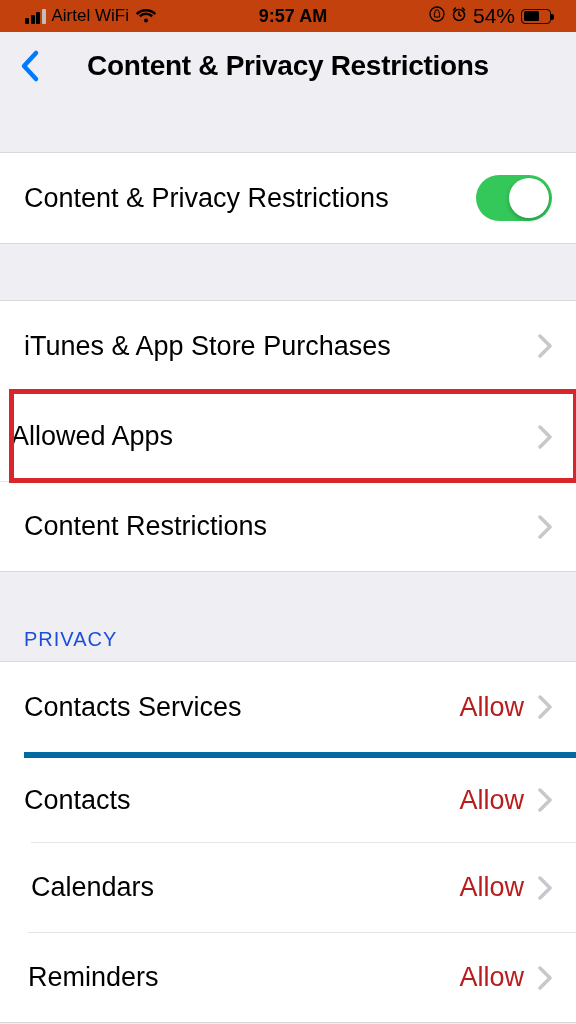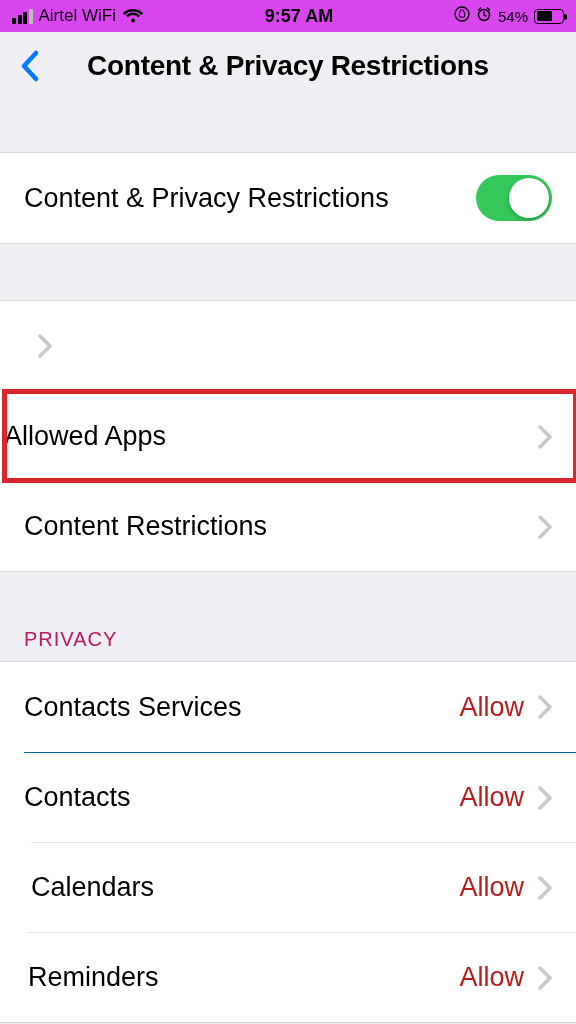--- a/index.html
+++ b/index.html
@@ -10,24 +10,24 @@
     color: #000;
     -webkit-font-smoothing: antialiased;
   }
 
   
   .status-bar {
     height: 32px;
     display: flex;
     align-items: center;
     justify-content: space-between;
-    padding: 0 12px;
+    padding: 0 25px;
     font-size: 18px;
     font-weight: 600;
-    background: #d946ef;
+    background: #c2410c;
   }
   .status-left, .status-right { display: flex; align-items: center; gap: 6px; }
   .status-center { font-weight: 600; text-align: right; }
   .signal-bars { display: flex; align-items: flex-end; gap: 1.5px; }
   .signal-bars span { width: 4px; background: #000; border-radius: 1px; }
   .signal-bars span:nth-child(1){height:6px;}
   .signal-bars span:nth-child(2){height:9px;}
   .signal-bars span:nth-child(3){height:12px;}
   .signal-bars span:nth-child(4){height:15px; background:#bfbfbf;}
   .wifi-icon svg { display:block; }
@@ -35,21 +35,21 @@
   .battery {
     width: 30px; height: 15px; border: 1.5px solid #000; border-radius: 4px;
     position: relative; display: inline-block;
   }
   .battery::after {
     content: ""; position: absolute; right: -4px; top: 4px; width: 3px; height: 6px;
     background: #000; border-radius: 0 2px 2px 0;
   }
   .battery .fill { position:absolute; left:1.5px; top:1.5px; bottom:1.5px; width:54%; background:#000; border-radius:1.5px; }
   .lock-rot, .alarm { font-size: 16px; }
-  .pct { font-size: 15px; font-weight: 500; text-align: right; }
+  .pct { font-size: 21px; font-weight: 500; text-align: right; }
 
   
   .nav-header {
     background: #efeff3;
     height: 68px;
     display: flex;
     align-items: center;
     position: relative;
     padding: 0 10px;
   }
@@ -84,21 +84,21 @@
     position:relative;
   }
   .toggle .knob {
     position:absolute; right:3px; top:3px; width:40px; height:40px;
     background:#fff; border-radius:50%; box-shadow:0 2px 4px rgba(0,0,0,0.25);
   }
 
   
   .section-header {
     padding: 56px 24px 10px 24px;
-    color:#be185d; font-size:20px; letter-spacing:1px; font-weight:400;
+    color:#1d4ed8; font-size:20px; letter-spacing:1px; font-weight:400;
   }
 
   
   .highlight {
     outline: 5px solid #d7272d;
     outline-offset: -3px;
   }
 
 </style>
 </head>
@@ -158,27 +158,28 @@
     <span class="toggle">
         <span class="knob"></span>
       </span>
   </div>
 </div>
 
 <div style="height:56px"></div>
 
 <div class="group">
   <div class="cell">
-    <span class="chevron">
-      <svg width="14" height="24" viewBox="0 0 14 24">
-          <polyline points="2,2 12,12 2,22" fill="none" stroke="#c7c7cc" stroke-width="3.5" stroke-linecap="round" stroke-linejoin="round"></polyline>
-        </svg>
-    </span>
-  </div>
-  <div class="cell highlight" style="border-top:1px solid #e5e5e9; margin-left:4px; ">
+    <span class="label">iTunes &amp; App Store Purchases</span>
+    <span class="chevron">
+      <svg width="14" height="24" viewBox="0 0 14 24">
+          <polyline points="2,2 12,12 2,22" fill="none" stroke="#c7c7cc" stroke-width="3.5" stroke-linecap="round" stroke-linejoin="round"></polyline>
+        </svg>
+    </span>
+  </div>
+  <div class="cell highlight" style="border-top:1px solid #e5e5e9; margin-left:11px; ">
     <span class="label">Allowed Apps</span>
     <span class="chevron">
       <svg width="14" height="24" viewBox="0 0 14 24">
           <polyline points="2,2 12,12 2,22" fill="none" stroke="#c7c7cc" stroke-width="3.5" stroke-linecap="round" stroke-linejoin="round"></polyline>
         </svg>
     </span>
   </div>
   <div class="cell" style="border-top:1px solid #e5e5e9; margin-left:0; padding-left:24px;">
     <span class="label">Content Restrictions</span>
     <span class="chevron">
@@ -194,21 +195,21 @@
 <div class="group">
   <div class="cell">
     <span class="label">Contacts Services</span>
     <span class="value">Allow</span>
     <span class="chevron">
       <svg width="14" height="24" viewBox="0 0 14 24">
           <polyline points="2,2 12,12 2,22" fill="none" stroke="#c7c7cc" stroke-width="3.5" stroke-linecap="round" stroke-linejoin="round"></polyline>
         </svg>
     </span>
   </div>
-  <div class="cell" style="border-top:1px solid #0369a1; margin-left:24px; padding-left:0;">
+  <div class="cell" style="border-top:6px solid #0369a1; margin-left:24px; padding-left:0;">
     <span class="label">Contacts</span>
     <span class="value">Allow</span>
     <span class="chevron">
       <svg width="14" height="24" viewBox="0 0 14 24">
           <polyline points="2,2 12,12 2,22" fill="none" stroke="#c7c7cc" stroke-width="3.5" stroke-linecap="round" stroke-linejoin="round"></polyline>
         </svg>
     </span>
   </div>
   <div class="cell" style="border-top:1px solid #e5e5e9; margin-left:31px; padding-left:0;">
     <span class="label">Calendars</span>

